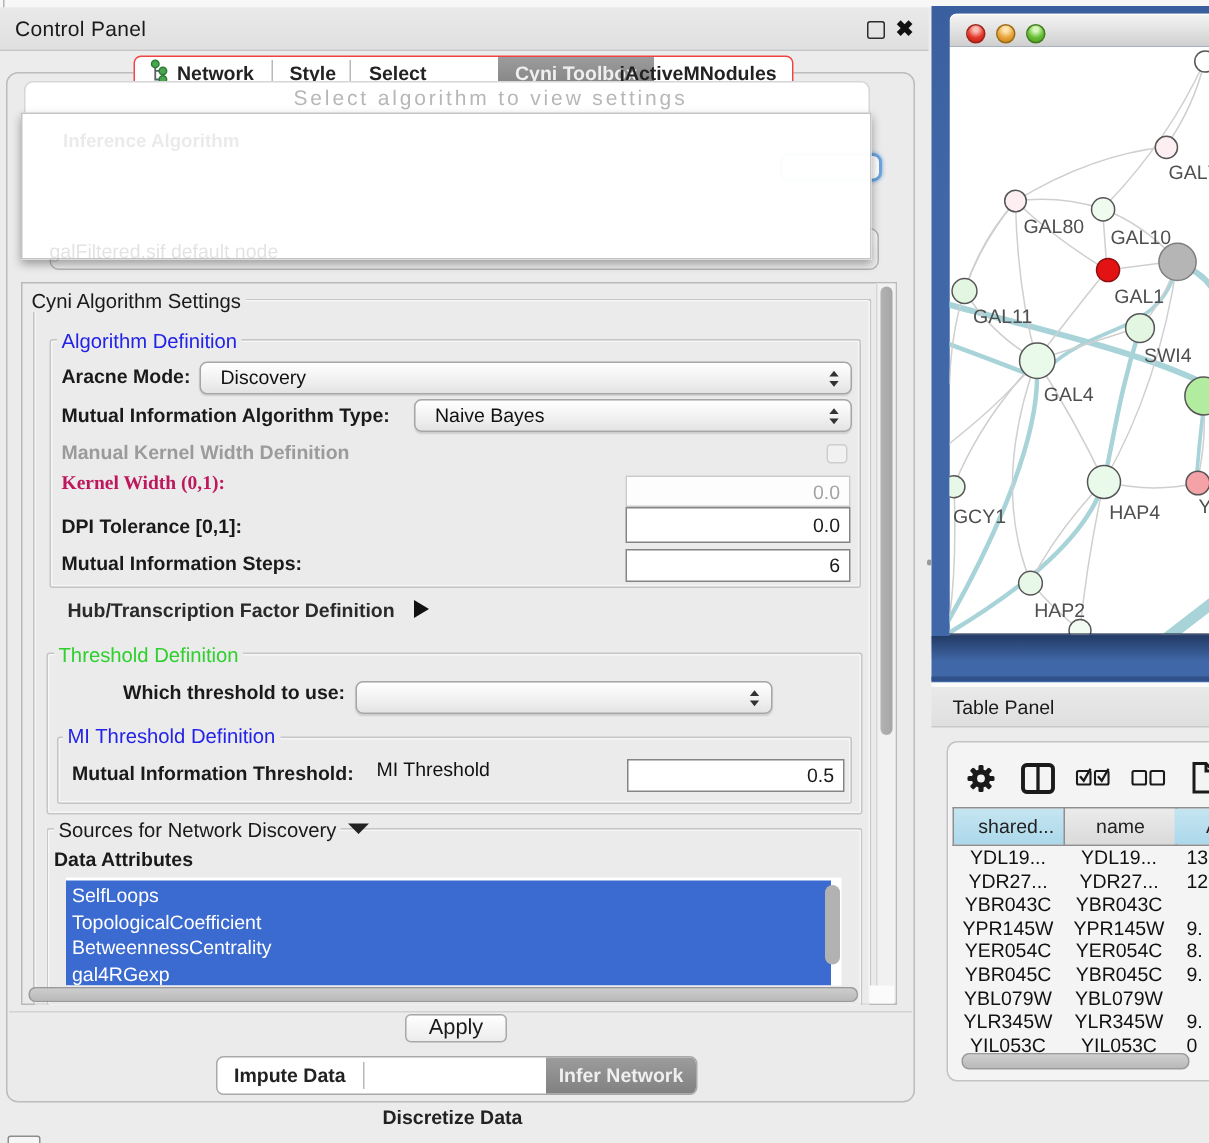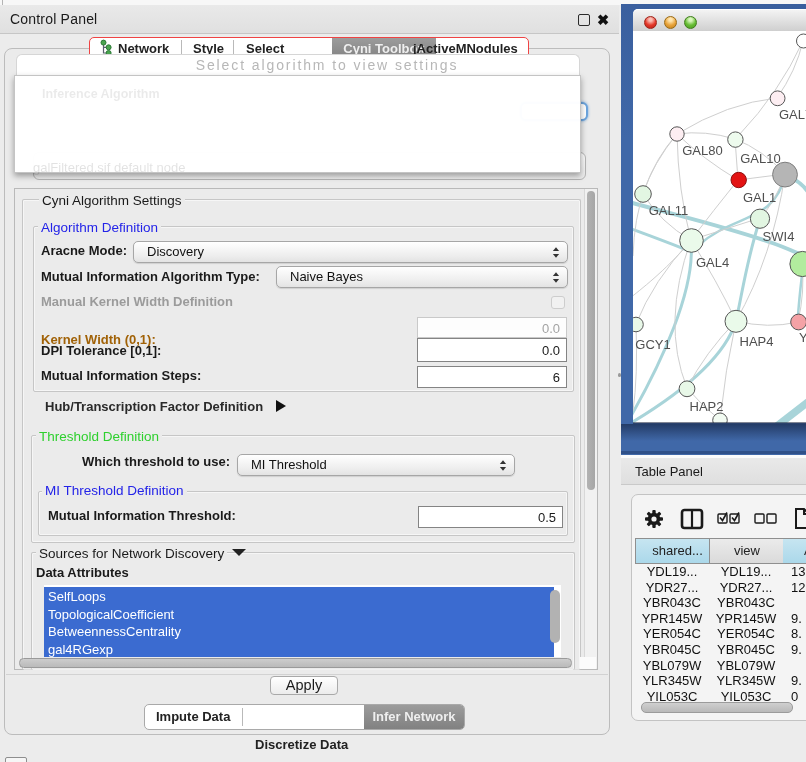--- a/index.html
+++ b/index.html
@@ -156,21 +156,21 @@
   <g fill="none" stroke="#1a1a1a" stroke-width="2">
     <path d="M 156,4 h 8 l 5,5 v 14 h -13 z"></path>
     <path d="M 164,4 v 5 h 5"></path>
   </g>
 </svg>
 
 <div class="abs" style="left:635px;top:538px;width:157px;height:25px;font-size:13px;">
   <div class="abs" style="left:0;top:0;width:74px;height:24px;background:linear-gradient(#c6e5f1,#abd8ea);border:1px solid #8f8f8f;border-right:none;
        text-align:center;line-height:24px;color:#222;"><span style="padding-left:9px;">shared...</span></div>
   <div class="abs" style="left:74px;top:0;width:74px;height:24px;background:linear-gradient(#ebebeb,#dadada);border:1px solid #8f8f8f;
-       text-align:center;line-height:24px;color:#222;">view</div>
+       text-align:center;line-height:24px;color:#222;">name</div>
   <div class="abs" style="left:148px;top:0;width:60px;height:24px;background:linear-gradient(#c6e5f1,#abd8ea);border:1px solid #8f8f8f;border-left:none;color:#222;">
       <span style="position:absolute;left:21px;top:0;line-height:24px;">Av</span>
     </div>
 </div>
 <div class="abs" id="tbody" style="left:635px;top:564px;width:171px;height:138px;font-size:13px;color:#111;overflow:hidden;">
     <div class="abs" style="left:0;top:0px;width:74px;text-align:center;">YDL19...</div>
     <div class="abs" style="left:74px;top:0px;width:74px;text-align:center;">YDL19...</div>
     <div class="abs" style="left:156px;top:0px;">13</div>
     <div class="abs" style="left:0;top:15.6px;width:74px;text-align:center;">YDR27...</div>
     <div class="abs" style="left:74px;top:15.6px;width:74px;text-align:center;">YDR27...</div>
@@ -232,21 +232,21 @@
 </div>
 
 <div class="abs" style="left:14px;top:188px;width:582px;height:480px;border:1px solid #b9b9b9;background:#ebebeb;"></div>
 
 <div class="abs" style="left:584px;top:189px;width:12px;height:479px;background:#f1f1f1;border-left:1px solid #d8d8d8;"></div>
 <div class="abs" style="left:586.5px;top:191px;width:8.5px;height:299px;border-radius:5px;background:linear-gradient(90deg,#b2b2b2,#a6a6a6);"></div>
 
 <div id="settings">
 
   <div class="grp" style="left:22px;top:199px;width:557px;height:470px;border-bottom:none;"></div>
-  <div class="gtitle" style="left:39px;top:193px;">Cyni Algorithm Settings</div>
+  <div class="gtitle" style="left:18px;top:193px;">Cyni Algorithm Settings</div>
 
   <div class="grp" style="left:33px;top:226px;width:539px;height:164px;"></div>
   <div class="gtitle" style="left:38px;top:220px;color:#2323e8;">Algorithm Definition</div>
 
   <div class="lbl abs" style="left:41px;top:243px;">Aracne Mode:</div>
   <div class="combo" style="left:133px;top:241px;width:433px;height:20px;">
     <div class="ctext" style="left:13px;">Discovery</div>
     <svg class="arr" viewBox="0 0 9 14">
         <path d="M4.5 1 L8 5.4 H1 Z" fill="#333"></path>
         <path d="M4.5 13 L1 8.6 H8 Z" fill="#333"></path>
@@ -258,21 +258,21 @@
     <div class="ctext" style="left:13px;">Naive Bayes</div>
     <svg class="arr" viewBox="0 0 9 14">
         <path d="M4.5 1 L8 5.4 H1 Z" fill="#333"></path>
         <path d="M4.5 13 L1 8.6 H8 Z" fill="#333"></path>
       </svg>
   </div>
 
   <div class="lbl abs" style="left:41px;top:294px;color:#9b9b9b;">Manual Kernel Width Definition</div>
   <div class="abs" style="left:551px;top:296px;width:12px;height:11px;background:#f1f1f1;border:1px solid #cdcdcd;border-radius:3px;"></div>
 
-  <div class="lbl abs" style="left:41px;top:332px;color:#a16207;">Kernel Width (0,1):</div>
+  <div class="lbl abs" style="left:41px;top:314px;color:#be185d;font-family:Liberation Serif, serif;">Kernel Width (0,1):</div>
   <div class="field" style="left:417px;top:317px;width:148px;height:19px;background:#fdfdfd;border-color:#c9c9c9;">
     <div class="fieldtext" style="color:#a3a3a3;">0.0</div>
     </div>
 
   <div class="lbl abs" style="left:41px;top:343px;">DPI Tolerance [0,1]:</div>
   <div class="field" style="left:417px;top:338px;width:148px;height:22px;">
     <div class="fieldtext">0.0</div>
     </div>
 
   <div class="lbl abs" style="left:41px;top:368px;">Mutual Information Steps:</div>
@@ -281,21 +281,21 @@
     </div>
 
   <div class="abs" style="left:45px;top:399px;font-size:13px;font-weight:bold;color:#2a2a2a;">Hub/Transcription Factor Definition</div>
   <div class="abs" style="left:276px;top:400px;width:0;height:0;border-left:10px solid #111;border-top:6.5px solid transparent;border-bottom:6.5px solid transparent;"></div>
 
   <div class="grp" style="left:31px;top:435px;width:542px;height:106px;"></div>
   <div class="gtitle" style="left:36px;top:429px;color:#2ed02e;">Threshold Definition</div>
 
   <div class="lbl abs" style="left:82px;top:454px;">Which threshold to use:</div>
   <div class="combo" style="left:237px;top:454px;width:276px;height:20px;">
-    <div class="ctext" style="left:13px;">MI Threshold</div>
+    <div class="ctext" style="left:13px;margin-top:48px;">MI Threshold</div>
     <svg class="arr" viewBox="0 0 9 14">
         <path d="M4.5 1 L8 5.4 H1 Z" fill="#333"></path>
         <path d="M4.5 13 L1 8.6 H8 Z" fill="#333"></path>
       </svg>
   </div>
 
   <div class="grp" style="left:38px;top:491px;width:528px;height:43px;"></div>
   <div class="gtitle" style="left:42px;top:483px;color:#2323e8;">MI Threshold Definition</div>
 
   <div class="lbl abs" style="left:48px;top:508px;">Mutual Information Threshold:</div>

